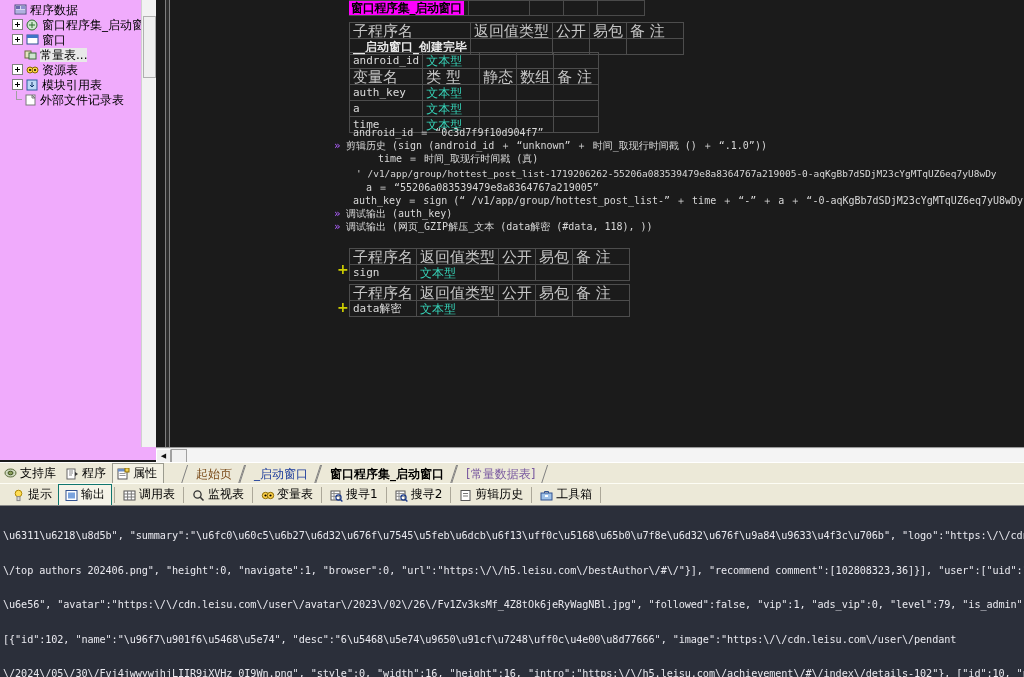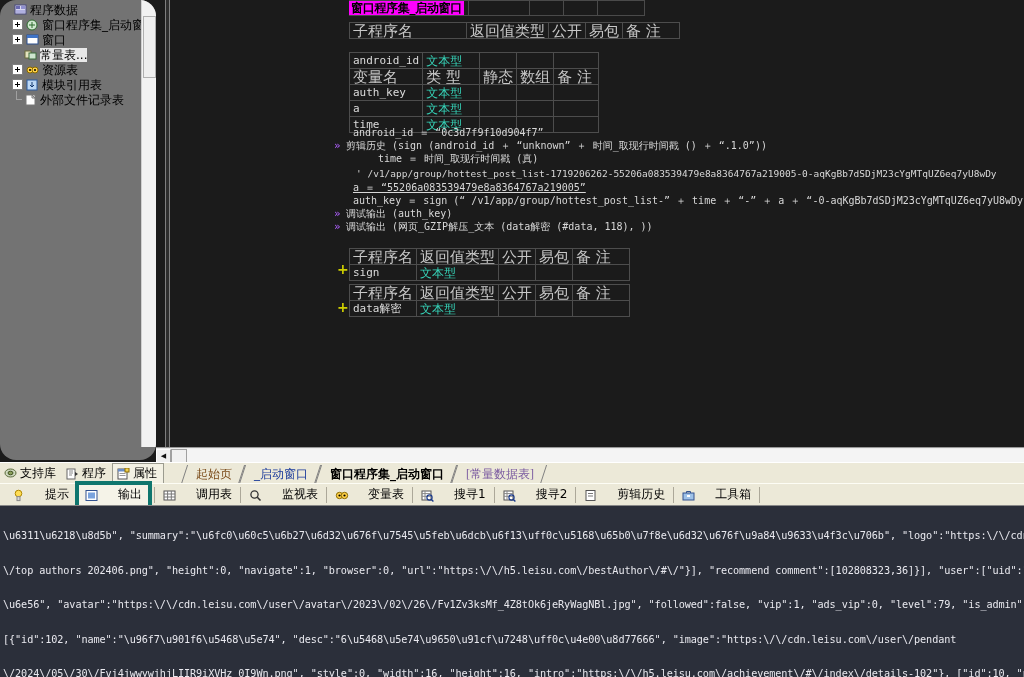--- a/index.html
+++ b/index.html
@@ -21,23 +21,22 @@
     height: 677px;
     background: #1b1b1b;
   }
 
   
   .left-panel {
     position: absolute;
     left: 0; top: 0;
     width: 156px;
     height: 460px;
-    background: #737373;
+    background: #f0abfc;
     overflow: hidden;
-    border-radius: 16px;
   }
   .tree {
     padding: 2px 0 0 2px;
   }
   .tree-row {
     display: flex;
     align-items: center;
     height: 15px;
     font-size: 12px;
     color: #000;
@@ -281,44 +280,44 @@
     transform: skewX(-18deg);
   }
   .dtab .skewR {
     position: absolute; right: 0; top: 0; width: 10px; height: 19px;
     border-right: 1px solid #808080;
     transform: skewX(-18deg);
   }
   .dtab.t-home { color: #7a4a18; }
   .dtab.t-win { color: #1a3a9a; }
   .dtab.t-cur { color: #000; font-weight: bold; }
-  .dtab.t-const { color: #7a5aa0; font-family: Liberation Serif, serif; }
+  .dtab.t-const { color: #7a5aa0; }
 
   
   .tabbar2 {
     position: absolute;
     left: 0; top: 483px;
     width: 1024px; height: 22px;
     background: #ece9d8;
     border-top: 1px solid #fdfdf5;
     display: flex;
     align-items: center;
     padding-left: 6px;
     box-sizing: border-box;
   }
   .tool-btn {
-    display: flex; align-items: center; gap: 20px;
+    display: flex; align-items: center; gap: 3px;
     height: 20px;
     padding: 0 6px;
     font-family: "DejaVu Sans", sans-serif;
     font-size: 12px;
     color: #000;
   }
   .tool-btn.active {
-    border: 4px solid #0f766e;
+    border: 1px solid #0f766e;
     background: #f5f3e8;
   }
   .tool-sep { width:1px; height:16px; background:#aca899; margin: 0 2px; }
 
   
   .console {
     position: absolute;
     left: 0; top: 505px;
     width: 1024px; height: 172px;
     background: #2b2f3a;
@@ -452,20 +451,27 @@
 
       <table class="etbl" style="left:193px; top:22px;">
         <tbody>
             <tr>
           <td class="hd" style="width:110px">子程序名</td>
           <td class="hd" style="width:62px">返回值类型</td>
           <td class="hd" style="width:30px">公开</td>
           <td class="hd" style="width:30px">易包</td>
           <td class="hd" style="width:50px">备 注</td>
         </tr>
+        <tr>
+          <td class="cn">__启动窗口_创建完毕</td>
+          <td></td>
+          <td></td>
+          <td></td>
+          <td></td>
+        </tr>
       </tbody>
         </table>
 
       <table class="etbl" style="left:193px; top:52px;">
         <tbody>
             <tr>
           <td class="nm">android_id</td>
           <td class="typ">文本型</td>
           <td></td>
           <td></td>
@@ -504,21 +510,21 @@
 
       <span class="codeline" style="left:197px; top:126px;">android_id ＝ “0c3d7f9f10d904f7”</span>
 
       <span class="bulletmark" style="left:178px; top:139px;">»</span>
       <span class="codeline" style="left:190px; top:139px;">剪辑历史 (sign (android_id ＋ “unknown” ＋ 时间_取现行时间戳 () ＋ “.1.0”))</span>
 
       <span class="codeline" style="left:197px; top:152px;margin-left:25px;">time ＝ 时间_取现行时间戳 (真)</span>
 
       <span class="codeline cmt" style="left:200px; top:167px; font-size:9.5px;">' /v1/app/group/hottest_post_list-1719206262-55206a083539479e8a8364767a219005-0-aqKgBb7dSDjM23cYgMTqUZ6eq7yU8wDy</span>
 
-      <span class="codeline" style="left:197px; top:181px;text-decoration:underline;">a ＝ “55206a083539479e8a8364767a219005”</span>
+      <span class="codeline" style="left:210px; top:181px;">a ＝ “55206a083539479e8a8364767a219005”</span>
 
       <span class="codeline" style="left:197px; top:194px;">auth_key ＝ sign (“ /v1/app/group/hottest_post_list-” ＋ time ＋ “-” ＋ a ＋ “-0-aqKgBb7dSDjM23cYgMTqUZ6eq7yU8wDy”)</span>
 
       <span class="bulletmark" style="left:178px; top:207px;">»</span>
       <span class="codeline" style="left:190px; top:207px;">调试输出 (auth_key)</span>
 
       <span class="bulletmark" style="left:178px; top:220px;">»</span>
       <span class="codeline" style="left:190px; top:220px;text-align:right;">调试输出 (网页_GZIP解压_文本 (data解密 (#data, 118), ))</span>
 
       <span class="plusmark" style="left:181px; top:263px;">+</span>

